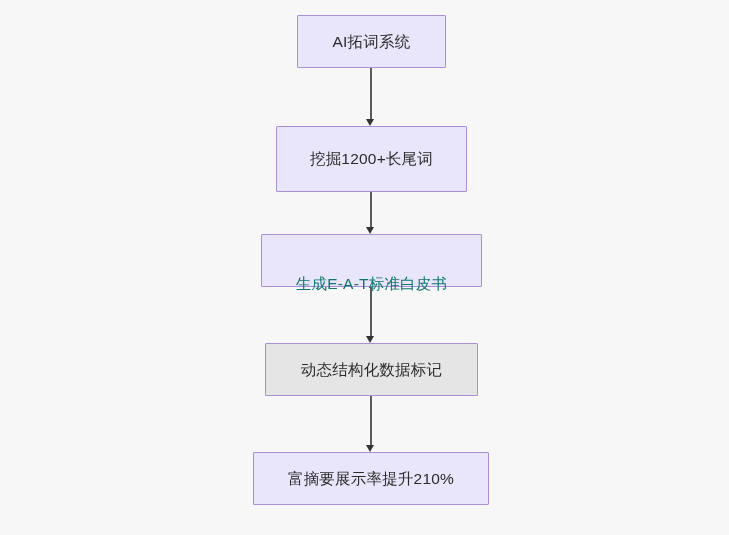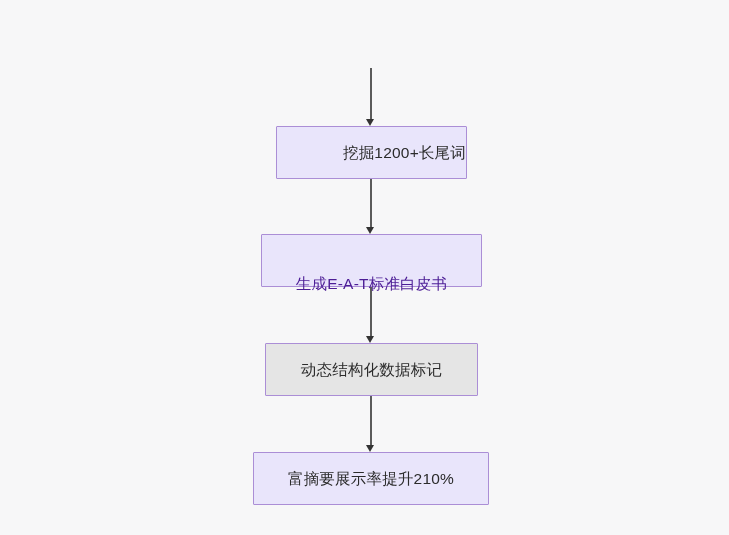--- a/index.html
+++ b/index.html
@@ -74,25 +74,28 @@
   </div>
   <div class="edge" style="left: 370px; top: 287px; width: 1.6px; height: 56px;">
     <div class="edge-line" style="height: 49px; background: rgb(91, 91, 91);"></div>
     <div class="edge-head" style="top: 48.5px; border-top-color: rgb(51, 51, 51);"></div>
   </div>
   <div class="edge" style="left: 370px; top: 396px; width: 1.6px; height: 56px;">
     <div class="edge-line" style="height: 49px; background: rgb(91, 91, 91);"></div>
     <div class="edge-head" style="top: 48.5px; border-top-color: rgb(51, 51, 51);"></div>
   </div>
 
-  <div class="node" style="left: 276px; top: 126px; width: 191px; height: 53px; background: rgb(233, 229, 251); border-color: rgb(171, 142, 214); justify-content: flex-end;">
+  <div class="node" style="left: 297px; top: 15px; width: 149px; height: 53px; background: rgb(233, 229, 251); border-color: rgb(171, 142, 214);">
+    <span class="node-label" style="color: rgb(43, 43, 43);">AI拓词系统</span>
+  </div>
+  <div class="node" style="left: 276px; top: 126px; width: 191px; height: 66px; background: rgb(233, 229, 251); border-color: rgb(171, 142, 214);">
     <span class="node-label" style="color: rgb(43, 43, 43);">挖掘1200+长尾词</span>
   </div>
   <div class="node" style="left: 261px; top: 234px; width: 221px; height: 53px; background: rgb(233, 229, 251); border-color: rgb(171, 142, 214);">
-    <span class="node-label" style="color: #4c1d95; margin-top: 46px;">生成E-A-T标准白皮书</span>
+    <span class="node-label" style="color: #0f766e; margin-top: 46px;">生成E-A-T标准白皮书</span>
   </div>
   <div class="node" style="left: 265px; top: 343px; width: 213px; height: 53px; background: #e5e5e5; border-color: rgb(171, 142, 214);">
     <span class="node-label" style="color: rgb(43, 43, 43);">动态结构化数据标记</span>
   </div>
   <div class="node" style="left: 253px; top: 452px; width: 236px; height: 53px; background: rgb(233, 229, 251); border-color: rgb(171, 142, 214);">
     <span class="node-label" style="color: rgb(43, 43, 43);">富摘要展示率提升210%</span>
   </div>
 
 </div>
 

